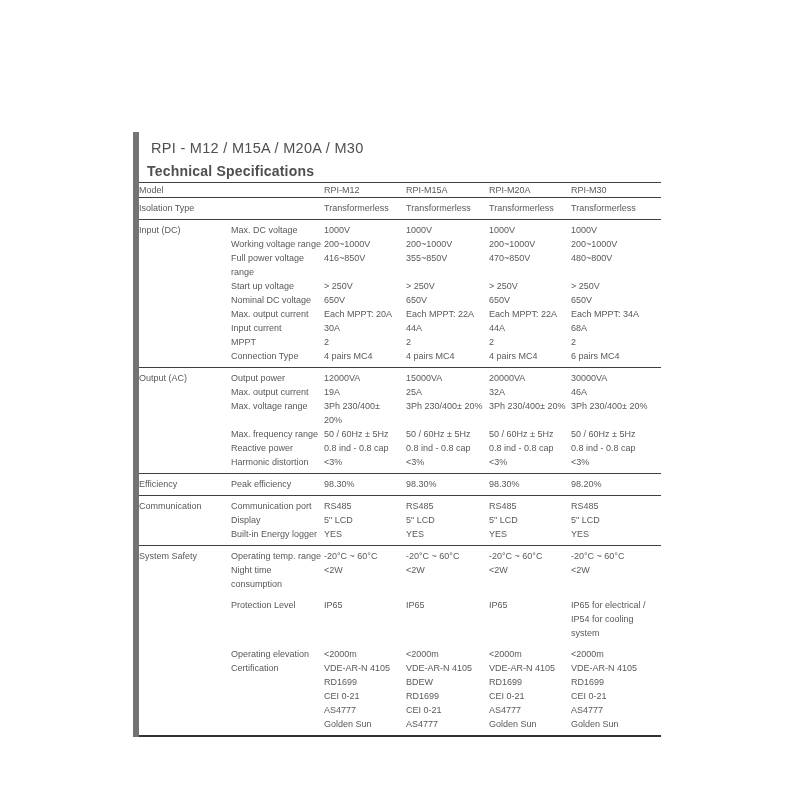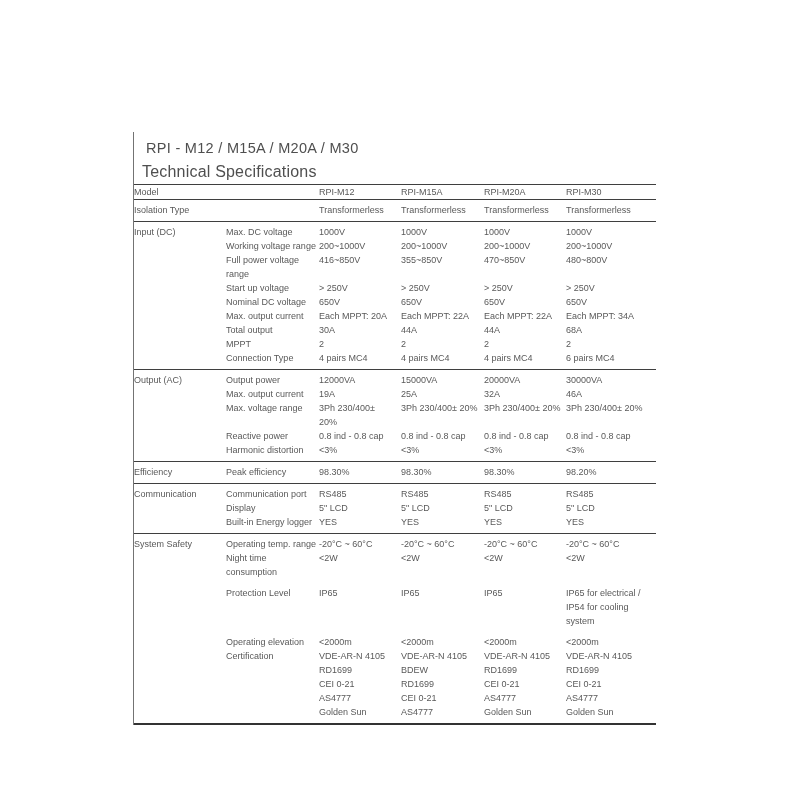--- a/index.html
+++ b/index.html
@@ -8,34 +8,34 @@
     width: 800px;
     height: 800px;
     background: #ffffff;
     font-family: "Liberation Sans", sans-serif;
   }
   .sheet {
     position: absolute;
     left: 133px;
     top: 132px;
     width: 523px;
-    border-left: 1px solid #737373;
+    border-left: 6px solid #737373;
     box-sizing: border-box;
   }
   .doc-title {
     margin: 8px 0 7px 12px;
     font-size: 14.5px;
     font-weight: normal;
     color: #4f4f4f;
     letter-spacing: 0.3px;
   }
   .doc-subtitle {
     margin: 0 0 3px 8px;
-    font-size: 16px;
-    font-weight: normal;
+    font-size: 14px;
+    font-weight: bold;
     color: #4f4f4f;
     letter-spacing: 0.2px;
   }
   table.spec-table {
     border-collapse: collapse;
     table-layout: fixed;
     width: 522px;
     font-size: 9px;
     color: #595959;
   }
@@ -144,21 +144,21 @@
         <tr>
           <td class="cat"></td>
           <td class="spec">Max. output current</td>
           <td class="val">Each MPPT: 20A</td>
           <td class="val">Each MPPT: 22A</td>
           <td class="val">Each MPPT: 22A</td>
           <td class="val">Each MPPT: 34A</td>
         </tr>
         <tr>
           <td class="cat"></td>
-          <td class="spec">Total output</td>
+          <td class="spec">Input current</td>
           <td class="val">30A</td>
           <td class="val">44A</td>
           <td class="val">44A</td>
           <td class="val">68A</td>
         </tr>
         <tr>
           <td class="cat"></td>
           <td class="spec">MPPT</td>
           <td class="val">2</td>
           <td class="val">2</td>
@@ -195,20 +195,28 @@
           <td class="cat"></td>
           <td class="spec">Max. voltage range</td>
           <td class="val">3Ph 230/400±
 20%</td>
           <td class="val">3Ph 230/400± 20%</td>
           <td class="val">3Ph 230/400± 20%</td>
           <td class="val">3Ph 230/400± 20%</td>
         </tr>
         <tr>
           <td class="cat"></td>
+          <td class="spec">Max. frequency range</td>
+          <td class="val">50 / 60Hz ± 5Hz</td>
+          <td class="val">50 / 60Hz ± 5Hz</td>
+          <td class="val">50 / 60Hz ± 5Hz</td>
+          <td class="val">50 / 60Hz ± 5Hz</td>
+        </tr>
+        <tr>
+          <td class="cat"></td>
           <td class="spec">Reactive power</td>
           <td class="val">0.8 ind - 0.8 cap</td>
           <td class="val">0.8 ind - 0.8 cap</td>
           <td class="val">0.8 ind - 0.8 cap</td>
           <td class="val">0.8 ind - 0.8 cap</td>
         </tr>
         <tr>
           <td class="cat"></td>
           <td class="spec">Harmonic distortion</td>
           <td class="val">&lt;3%</td>

